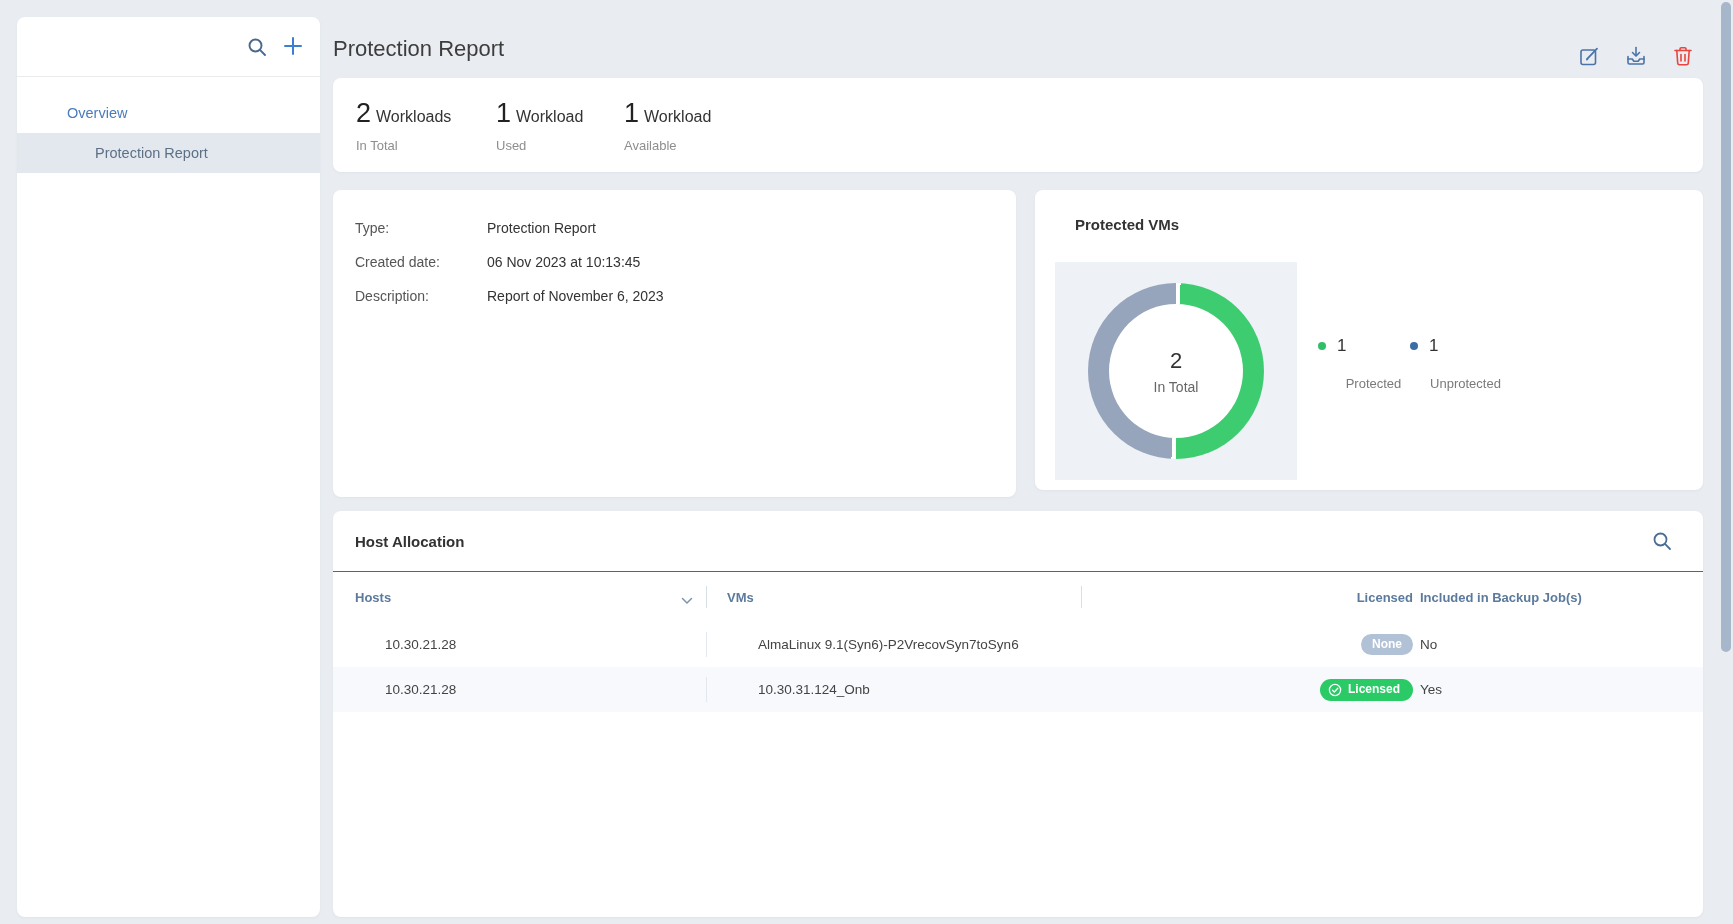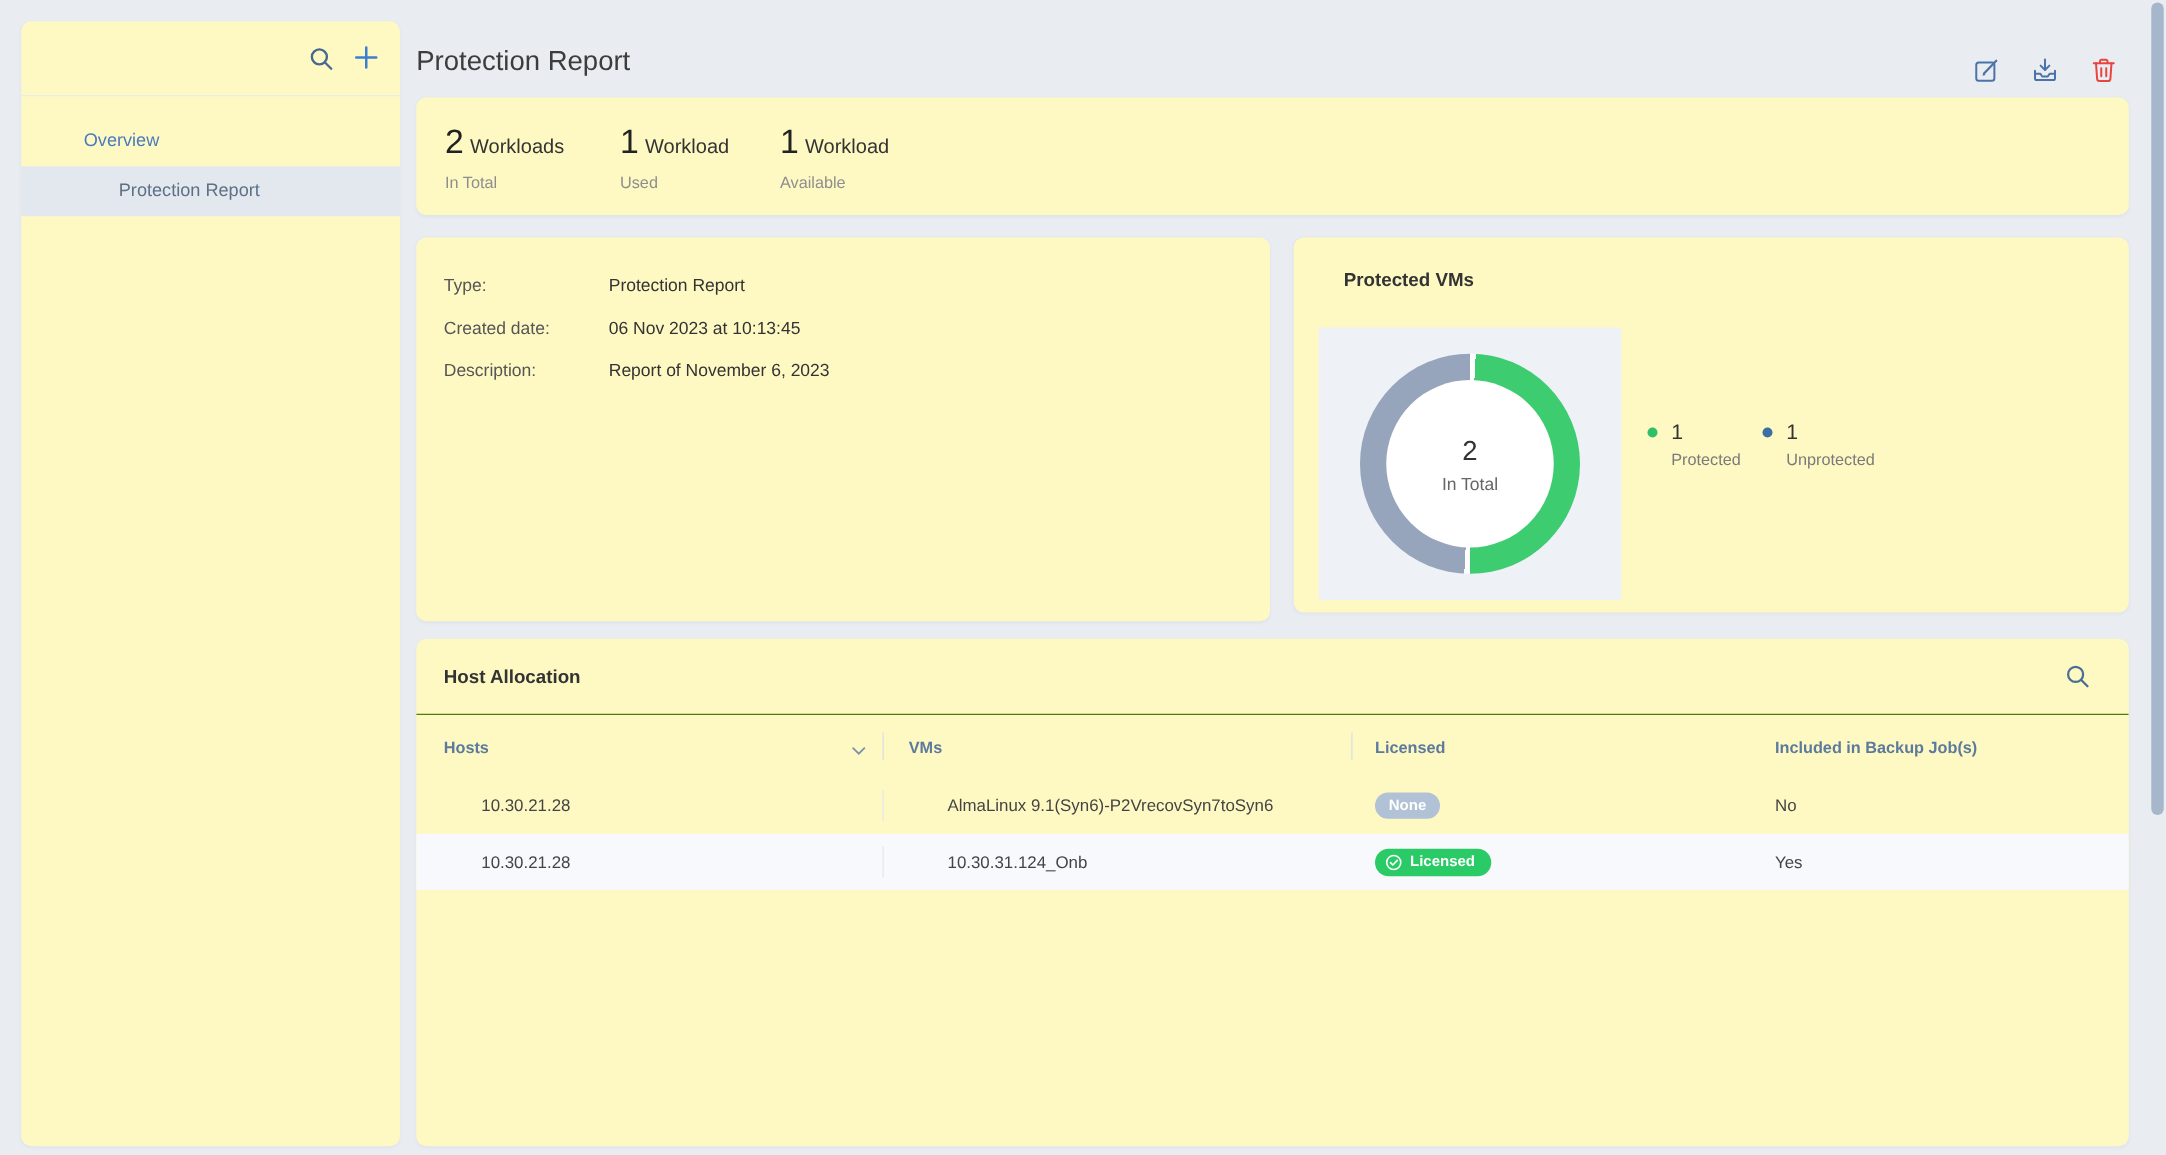--- a/index.html
+++ b/index.html
@@ -6,21 +6,21 @@
   html,body { width:1733px; height:924px; }
   body {
     position: relative;
     overflow: hidden;
     background: #e9edf2;
     font-family: "Liberation Sans", sans-serif;
     color: #333;
   }
   .card {
     position: absolute;
-    background: #fef9c3;
+    background: #ffffff;
     border-radius: 8px;
     box-shadow: 0 1px 3px rgba(30,50,80,.05);
   }
   
   #sidebar { left:17px; top:17px; width:303px; height:900px; }
   .side-header { position:relative; height:60px; border-bottom:1px solid #ebebeb; }
   .side-icon { position:absolute; cursor:pointer; }
   .side-search { right:52px; top:19px; }
   .side-add { right:14px; top:16px; }
   .side-nav { padding-top:16px; }
@@ -53,29 +53,29 @@
   .donut { position:absolute; left:33px; top:21px; width:176px; height:176px; border-radius:50%; }
   .donut-hole { position:absolute; left:21px; top:21px; width:134px; height:134px; border-radius:50%;
                 background:#fff; display:flex; flex-direction:column; align-items:center; justify-content:center; }
   .donut-num { font-size:22px; color:#333; }
   .donut-sub { margin-top:5px; font-size:14px; color:#666; }
   .legend { position:absolute; left:283px; top:146px; display:flex; }
   .legend-col { width:92px; }
   .legend-top { display:flex; align-items:center; height:20px; }
   .legend-dot { width:8px; height:8px; border-radius:50%; }
   .legend-num { margin-left:11px; font-size:17px; color:#333; }
-  .legend-lab { margin-top:4px; margin-left:19px; font-size:13px; color:#7a7a7a; white-space:nowrap; }
+  .legend-lab { margin-top:20px; margin-left:19px; font-size:13px; color:#7a7a7a; white-space:nowrap;text-align:center; }
   
   #host-card { top:511px; left:0; width:1370px; height:406px; overflow:hidden; }
   .host-title-row { position:relative; height:61px; border-bottom:1px solid #4d7c0f; }
   .host-title { position:absolute; left:22px; top:22px; font-size:15px; font-weight:700; color:#333; }
   .host-search { position:absolute; right:30px; top:19px; cursor:pointer; }
   .thead { display:flex; height:50px; align-items:center; font-weight:700; font-size:13px; color:#5b7a9d; }
   .th, .td { height:100%; display:flex; align-items:center; position:relative; }
-  .c1 { width:374px; } .c2 { width:375px; } .c3 { width:331px; } .c4 { flex:1; }
+  .c1 { width:374px; } .c2 { width:375px; } .c3 { width:331px;justify-content:flex-end; } .c4 { flex:1; }
   .thead .c1 { padding-left:22px; } .thead .c2 { padding-left:20px; }
   .thead .c3 { padding-left:18px; } .thead .c4 { padding-left:7px; }
   .thead .c1::after, .thead .c2::after { content:''; position:absolute; right:0; top:14px; height:22px; width:1px; background:#d9dfe6; }
   .th-chevron { position:absolute; right:14px; top:21px; cursor:pointer; }
   .trow { display:flex; height:45px; align-items:center; font-size:13.5px; color:#444; cursor:default; }
   .trow .c1 { padding-left:52px; } .trow .c2 { padding-left:51px; }
   .trow .c3 { padding-left:18px; } .trow .c4 { padding-left:7px; }
   .trow .c1::after { content:''; position:absolute; right:0; top:10px; height:25px; width:1px; background:#e3e8ee; }
   .trow.alt { background:#f7f9fc; }
   .badge-none { display:inline-block; background:#b1c1d6; color:#fff; font-weight:700; font-size:12px;

